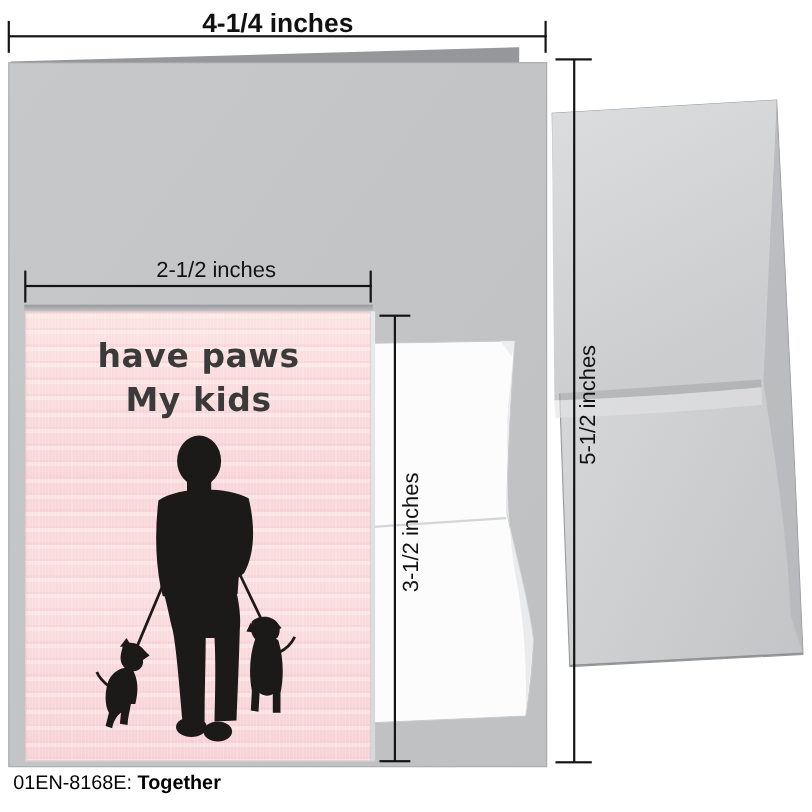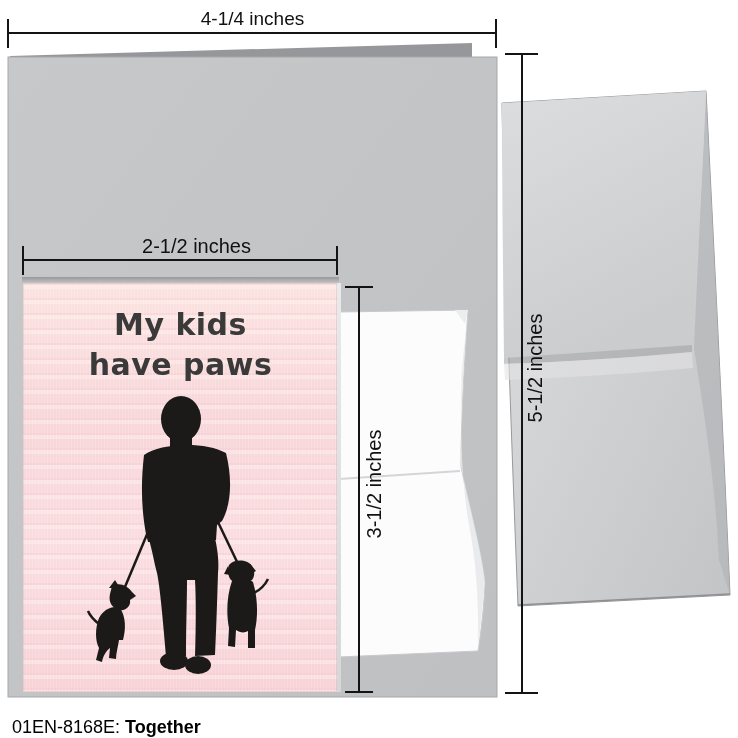--- a/index.html
+++ b/index.html
@@ -23,23 +23,23 @@
   .card-title{position:absolute;left:0;top:28px;width:321px;text-align:center;
     font-family:"DejaVu Sans","Liberation Sans",sans-serif;
     font-weight:bold;font-size:30px;line-height:40px;color:#3a3a3a;letter-spacing:0.5px;}
   .illus{position:absolute;left:0;top:0;}
   
   .dl{position:absolute;background:#141414;}
   .dim-label{position:absolute;color:#111;font-size:20px;}
   .dim-label.h{text-align:center;}
   .dim-label.v{display:flex;align-items:center;justify-content:center;
     transform:rotate(-90deg);transform-origin:center;width:130px;height:22px;}
-  .top-label{font-size:19px;}
+  .top-label{font-size:24px;font-weight:bold;}
   
-  .footer{position:absolute;left:12px;top:701px;font-size:18px;color:#000;margin-top:16px;}
+  .footer{position:absolute;left:12px;top:701px;font-size:18px;color:#000;}
   .footer .bold{font-weight:bold;}
 </style>
 </head>
 <body>
 
 <div class="canvas">
 
   <svg class="scene" width="738" height="738" viewBox="0 0 738 738">
     <defs>
       <linearGradient id="gEnvBody" x1="0" y1="0" x2="1" y2="1">
@@ -76,22 +76,22 @@
       <path d="M339,479 L460,471" stroke="#d4d5d8" stroke-width="2" fill="none"></path>
       <path d="M455,310 L468,310 L465,324 Z" fill="#eceded"></path>
     </g>
   </svg>
 
   <div class="pink-card">
     <div class="card-back-strip"></div>
     <div class="card-face"></div>
     <div class="card-edge-right"></div>
     <div class="card-title">
+      <div>have paws</div>
       <div>My kids</div>
-      <div>have paws</div>
     </div>
     <svg class="illus" width="321" height="415" viewBox="0 0 321 415">
       <g fill="#1c1a19" stroke="none">
 
         <g>
           <ellipse cx="161" cy="142" rx="20" ry="23"></ellipse>
           <rect x="150" y="156" width="22" height="24"></rect>
           <path d="M124,178 C140,166 185,164 206,176 C212,200 212,226 202,244 L197,248 L196,263 L128,265 L126,257 C121,230 121,204 124,178 Z"></path>
           <path d="M129,263 L195,261 C198,275 199,286 198,296 C197,330 196,355 195,378 L175,379 C176,345 176,322 175,303 L167,303 C167,325 166,350 166,379 L146,380 C143,345 140,310 137,296 C134,285 132,272 129,263 Z"></path>
           <ellipse cx="154" cy="384" rx="14" ry="9"></ellipse>

